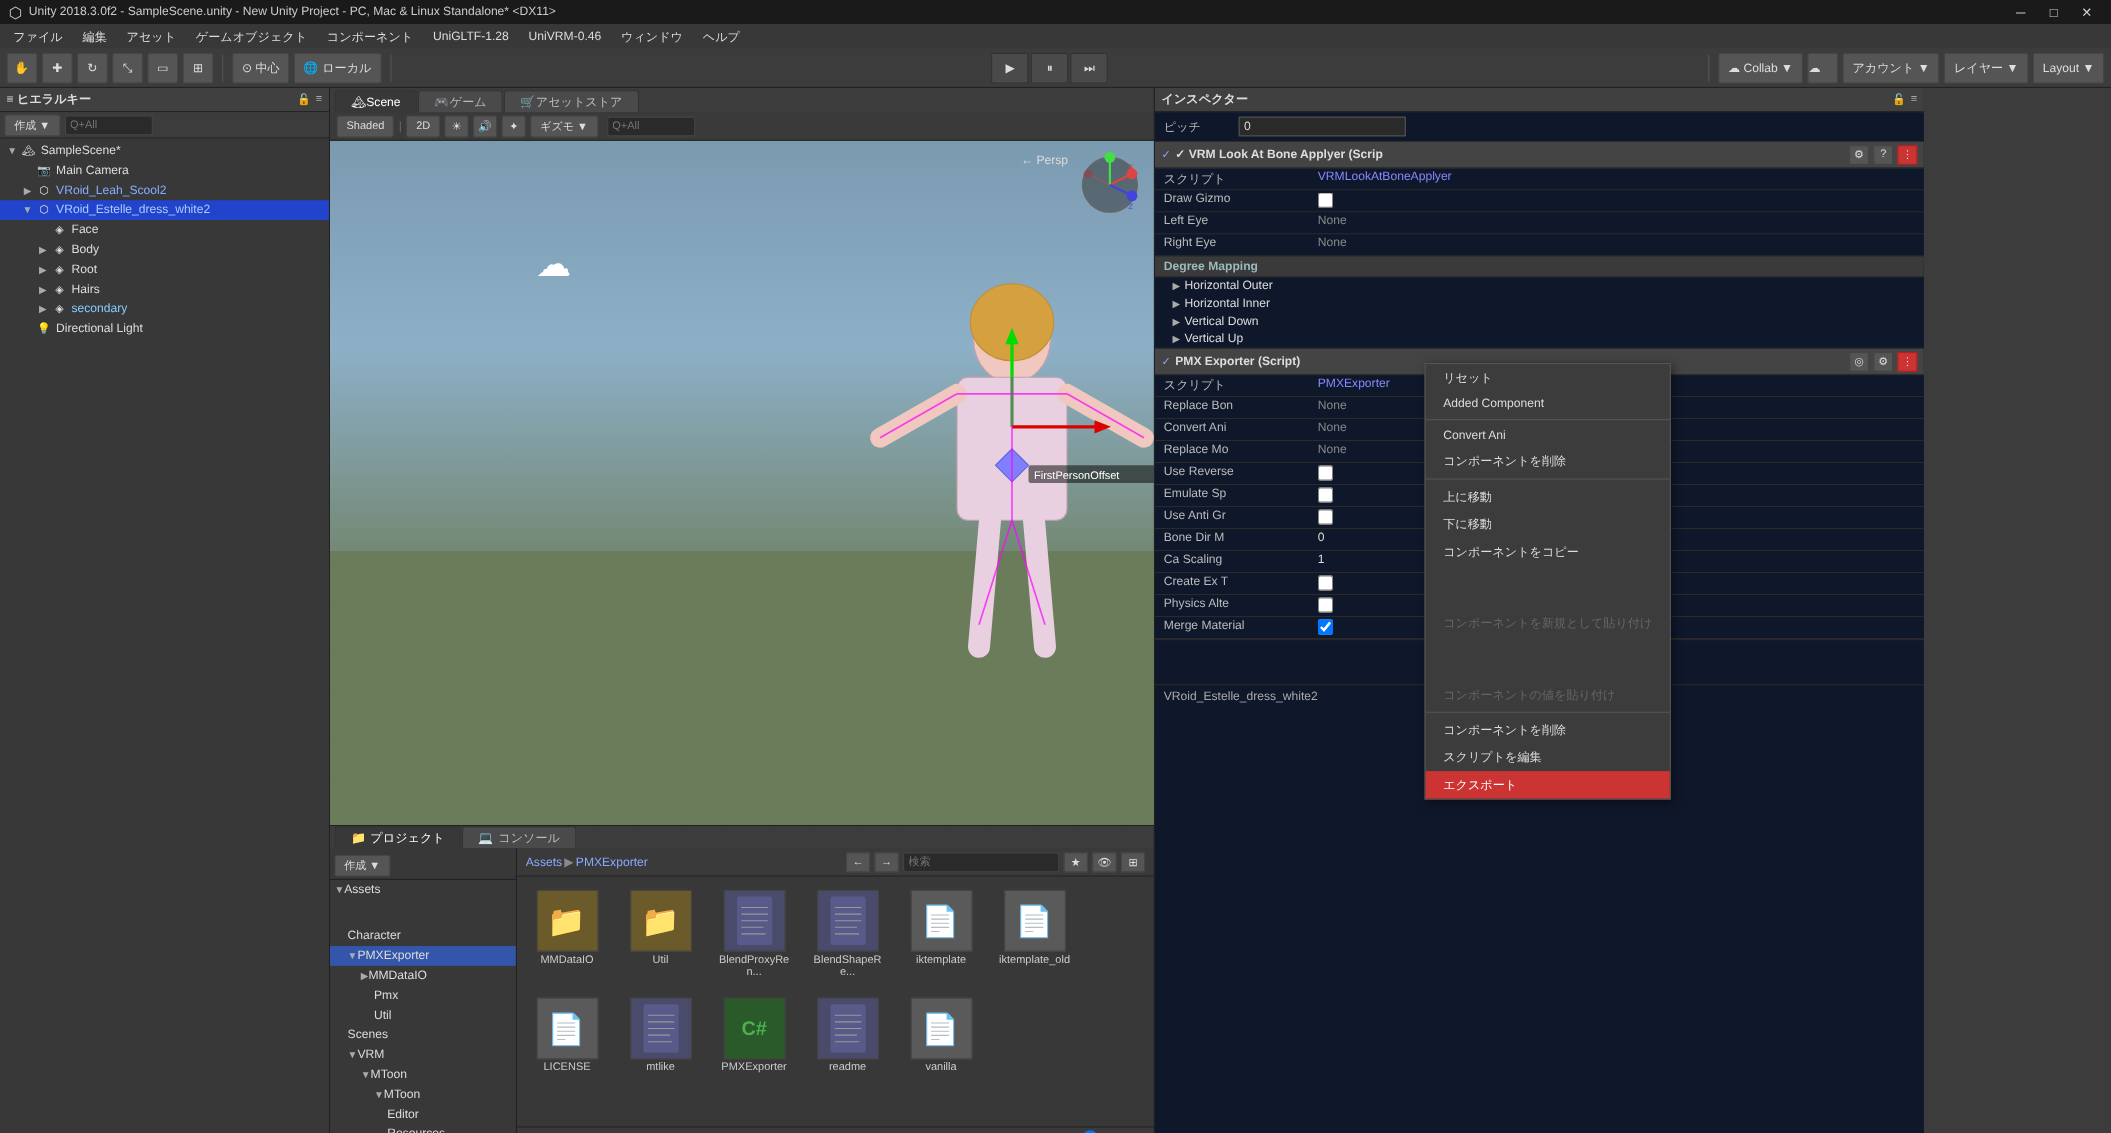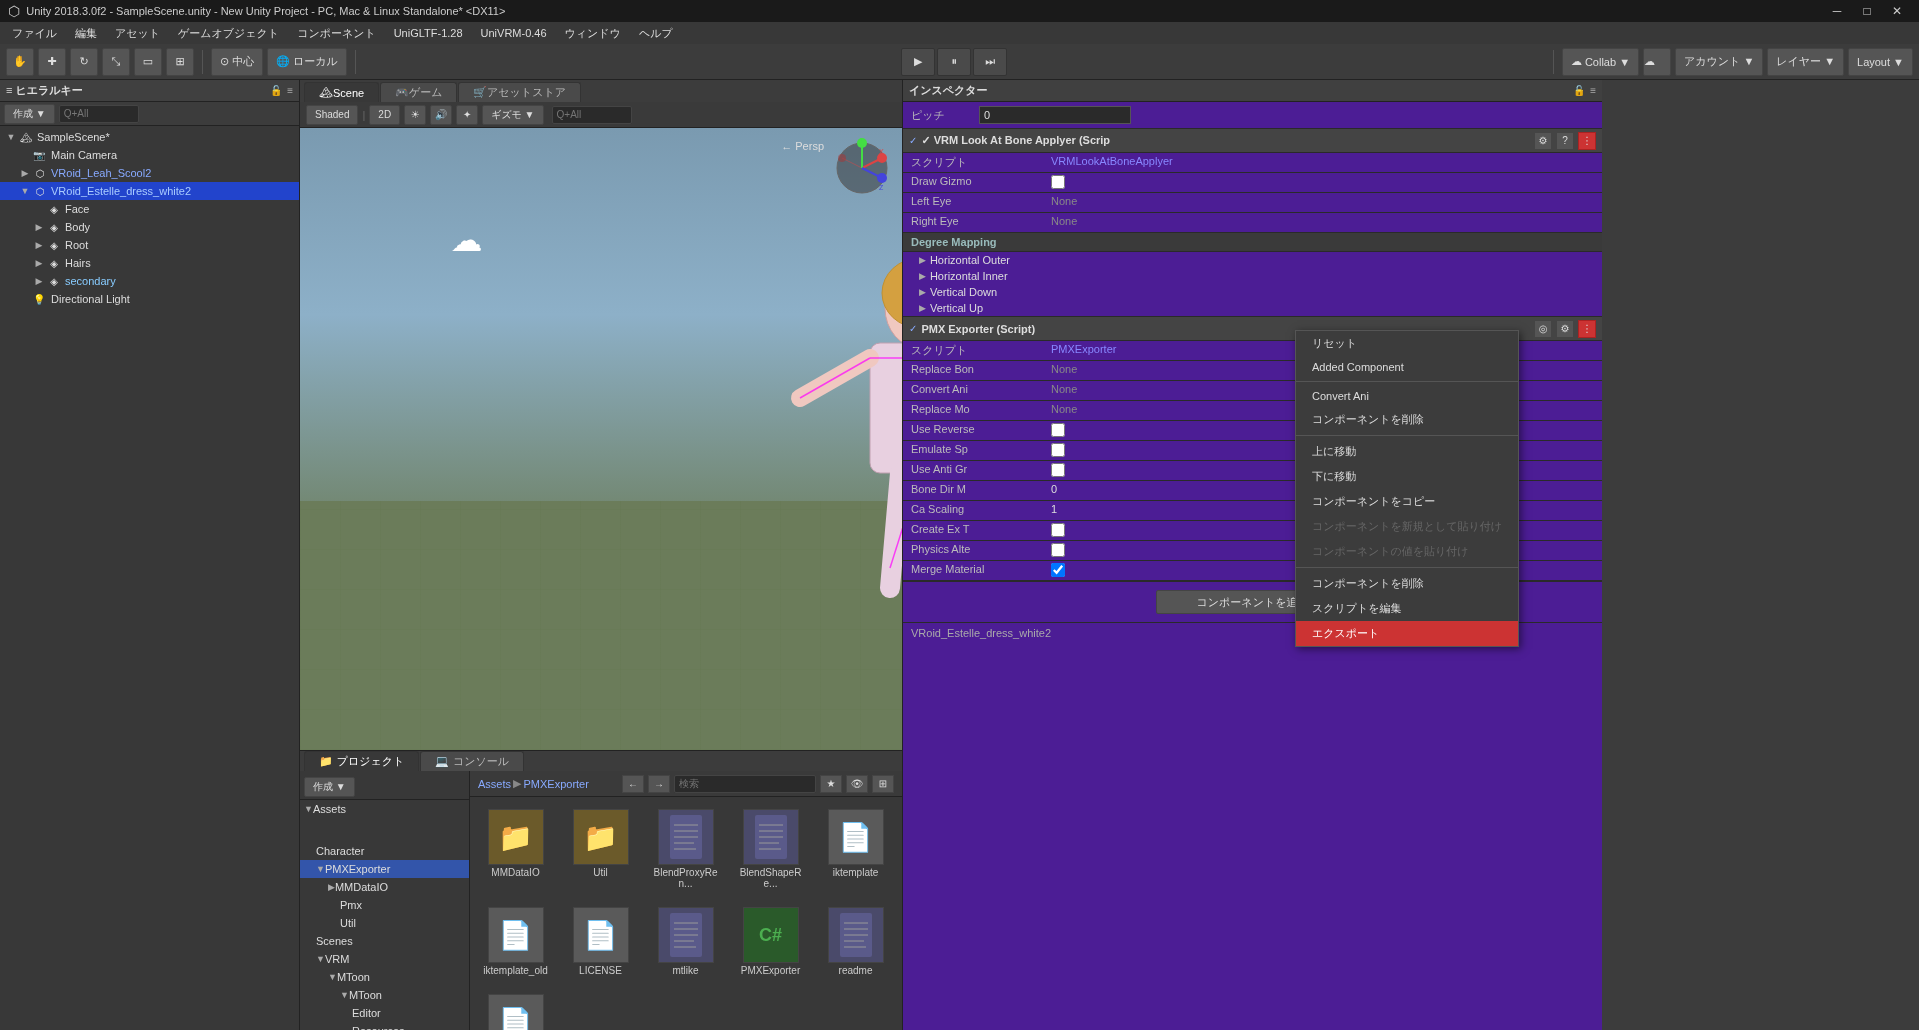--- a/index.html
+++ b/index.html
@@ -14,21 +14,21 @@
     #menu-bar { height: 22px; background: #383838; display: flex; align-items: center; padding: 0 4px; gap: 2px; }
     #menu-bar span { padding: 2px 8px; cursor: pointer; font-size: 11px; color: #ddd; }
 
     
     #toolbar { height: 36px; background: #3c3c3c; display: flex; align-items: center; padding: 0 6px; gap: 4px; border-bottom: 1px solid #222; }
     .toolbar-btn { height: 28px; padding: 0 8px; background: #555; border: 1px solid #444; color: #ddd; font-size: 11px; cursor: pointer; display: flex; align-items: center; gap: 3px; border-radius: 2px; }
     .toolbar-sep { width: 1px; height: 24px; background: #555; margin: 0 4px; }
     .play-btn { background: #4a4a4a; border: 1px solid #333; width: 34px; height: 28px; display: flex; align-items: center; justify-content: center; cursor: pointer; border-radius: 2px; }
 
     
-    #main { display: flex; width: 1602px; height: calc(1030px - 22px - 22px - 36px); }
+    #main { display: flex; width: 1749px; height: calc(1030px - 22px - 22px - 36px); }
 
     
     #left-panel { width: 300px; background: #3c3c3c; border-right: 1px solid #222; display: flex; flex-direction: column; }
     .panel-header { height: 22px; background: #404040; display: flex; align-items: center; padding: 0 6px; border-bottom: 1px solid #222; font-size: 11px; font-weight: bold; color: #ddd; gap: 4px; }
     .panel-header-btn { font-size: 10px; cursor: pointer; color: #aaa; }
     .hierarchy-toolbar { height: 24px; background: #3c3c3c; display: flex; align-items: center; padding: 0 4px; gap: 4px; border-bottom: 1px solid #222; }
     .create-btn { height: 20px; padding: 0 8px; background: #555; border: 1px solid #444; color: #ddd; font-size: 10px; cursor: pointer; border-radius: 2px; }
     .search-input { height: 18px; background: #2a2a2a; border: 1px solid #444; color: #ddd; font-size: 10px; padding: 0 4px; border-radius: 2px; width: 80px; }
 
     
@@ -45,21 +45,21 @@
     .view-tab { height: 20px; padding: 0 14px; background: #4a4a4a; border: 1px solid #333; border-bottom: none; color: #bbb; font-size: 11px; cursor: pointer; display: flex; align-items: center; border-radius: 3px 3px 0 0; }
     .view-tab.active { background: #383838; color: #fff; }
     #scene-toolbar { height: 26px; background: #3a3a3a; display: flex; align-items: center; padding: 0 6px; gap: 4px; border-bottom: 1px solid #222; }
     .scene-btn { height: 20px; padding: 0 8px; background: #555; border: 1px solid #444; color: #ddd; font-size: 10px; cursor: pointer; border-radius: 2px; }
     #scene-view { flex: 1; background: #6b7c8c; position: relative; overflow: hidden; }
     .scene-bg { width: 100%; height: 100%; background: linear-gradient(to bottom, #7a9ab0 0%, #8db0c8 30%, #6b7c5a 70%, #5a6b4a 100%); }
     .gizmo { position: absolute; top: 10px; right: 10px; width: 60px; height: 60px; }
     .persp-label { position: absolute; top: 12px; right: 78px; color: #ddd; font-size: 11px; }
 
     
-    #right-panel { width: 700px; background: #4c1d95; border-left: 1px solid #222; display: flex; flex-direction: column; overflow-y: auto; }
+    #right-panel { width: 700px; background: #0f172a; border-left: 1px solid #222; display: flex; flex-direction: column; overflow-y: auto; }
     .inspector-pitch { display: flex; align-items: center; padding: 4px 8px; gap: 8px; border-bottom: 1px solid #2a2a2a; }
     .inspector-label { color: #bbb; font-size: 11px; min-width: 60px; }
     .inspector-value { background: #2a2a2a; border: 1px solid #555; color: #ddd; font-size: 11px; padding: 1px 4px; height: 18px; }
 
     .component-header { height: 24px; background: #444; display: flex; align-items: center; padding: 0 6px; border-bottom: 1px solid #2a2a2a; cursor: pointer; }
     .component-title { font-size: 11px; color: #ddd; font-weight: bold; flex: 1; }
     .component-btns { display: flex; gap: 4px; }
     .comp-btn { width: 18px; height: 18px; background: #555; border: 1px solid #444; color: #ddd; font-size: 10px; cursor: pointer; display: flex; align-items: center; justify-content: center; }
 
     .inspector-row { display: flex; align-items: flex-start; padding: 2px 8px; min-height: 20px; border-bottom: 1px solid #2a2a2a; }
@@ -68,21 +68,21 @@
     .checkbox { width: 14px; height: 14px; cursor: pointer; }
 
     .section-label { color: #9bb; font-size: 11px; font-weight: bold; padding: 3px 8px 1px; background: #3a3a3a; }
     .subsection { display: flex; align-items: center; padding: 2px 16px; cursor: pointer; }
     .subsection-arrow { color: #aaa; font-size: 9px; margin-right: 4px; }
 
     
     #context-menu { position: absolute; top: 330px; left: 1295px; background: #3c3c3c; border: 1px solid #555; box-shadow: 2px 2px 8px rgba(0,0,0,0.5); z-index: 100; min-width: 200px; }
     .ctx-item { padding: 5px 16px; cursor: pointer; font-size: 11px; color: #ddd; white-space: nowrap; }
     .ctx-item.highlighted { background: #cc3333; color: #fff; }
-    .ctx-item.disabled { color: #666; cursor: default; }
+    .ctx-item.disabled { color: #666; cursor: default; margin-top: 40px; }
     .ctx-separator { height: 1px; background: #555; margin: 3px 0; }
 
     
     #bottom-panel { height: 280px; background: #3c3c3c; border-top: 1px solid #222; display: flex; flex-direction: column; }
     #bottom-tabs { height: 22px; background: #3c3c3c; display: flex; align-items: flex-end; padding: 0 4px; gap: 1px; }
     .bottom-tab { height: 20px; padding: 0 14px; background: #4a4a4a; border: 1px solid #333; border-bottom: none; color: #bbb; font-size: 11px; cursor: pointer; border-radius: 3px 3px 0 0; display: flex; align-items: center; gap: 4px; }
     .bottom-tab.active { background: #383838; color: #fff; }
     #bottom-content { flex: 1; display: flex; }
     #asset-tree { width: 170px; background: #383838; border-right: 1px solid #222; overflow-y: auto; padding: 4px 0; }
     .asset-item { height: 18px; display: flex; align-items: center; padding-left: 4px; cursor: pointer; font-size: 11px; color: #ddd; }

